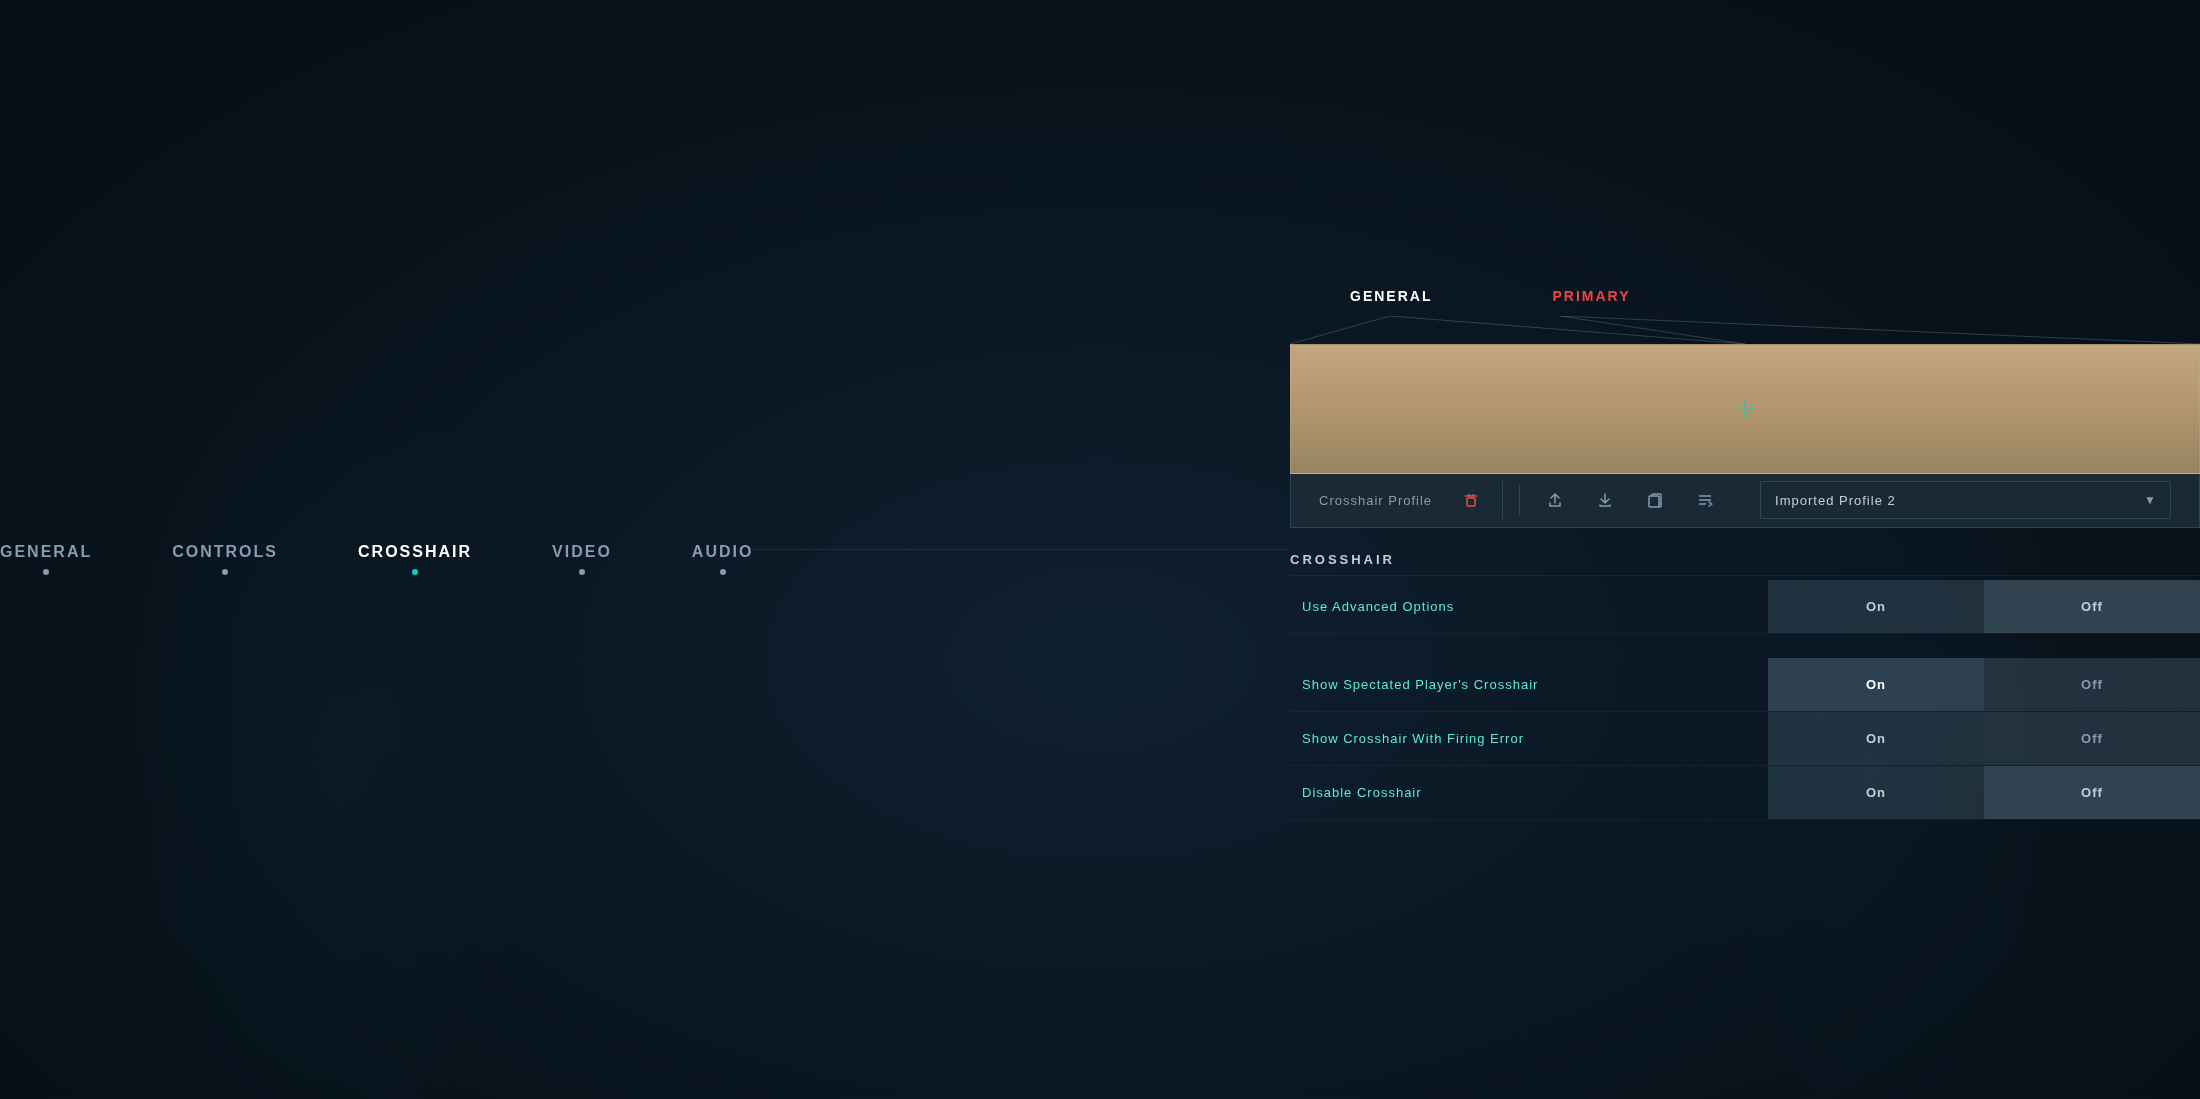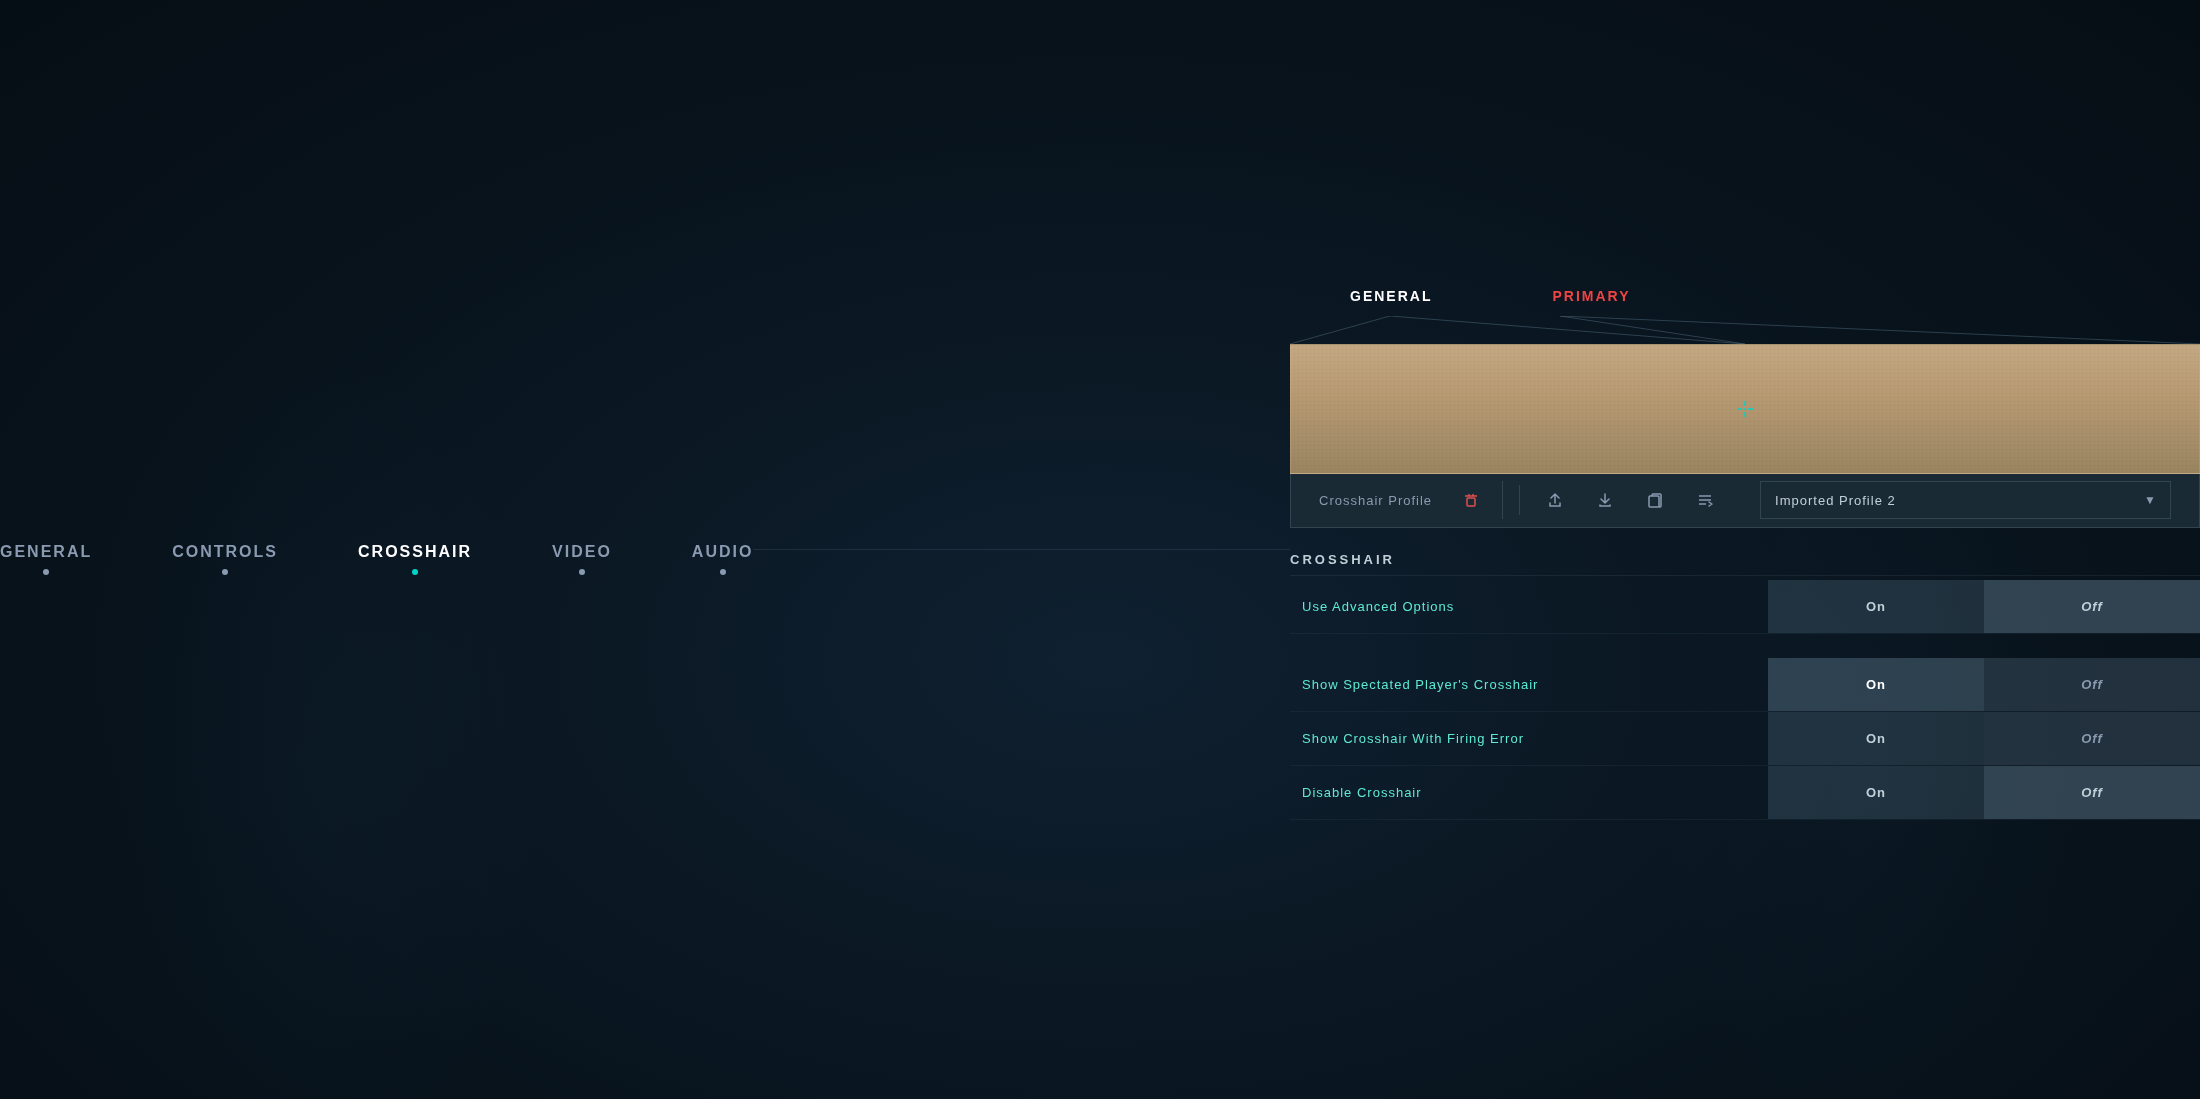--- a/index.html
+++ b/index.html
@@ -281,21 +281,20 @@
     }
 
     .toggle-btn.on.selected {
       background: rgba(100, 130, 150, 0.4);
       color: #ffffff;
     }
 
     .toggle-btn.off {
       background: rgba(60, 80, 95, 0.5);
       color: #8a9ab0;
-      font-style: italic;
     }
 
     .toggle-btn.off.selected {
       background: rgba(60, 80, 95, 0.8);
       color: #c0cfd8;
     }
 
     
     .icon-svg {
       width: 18px;

